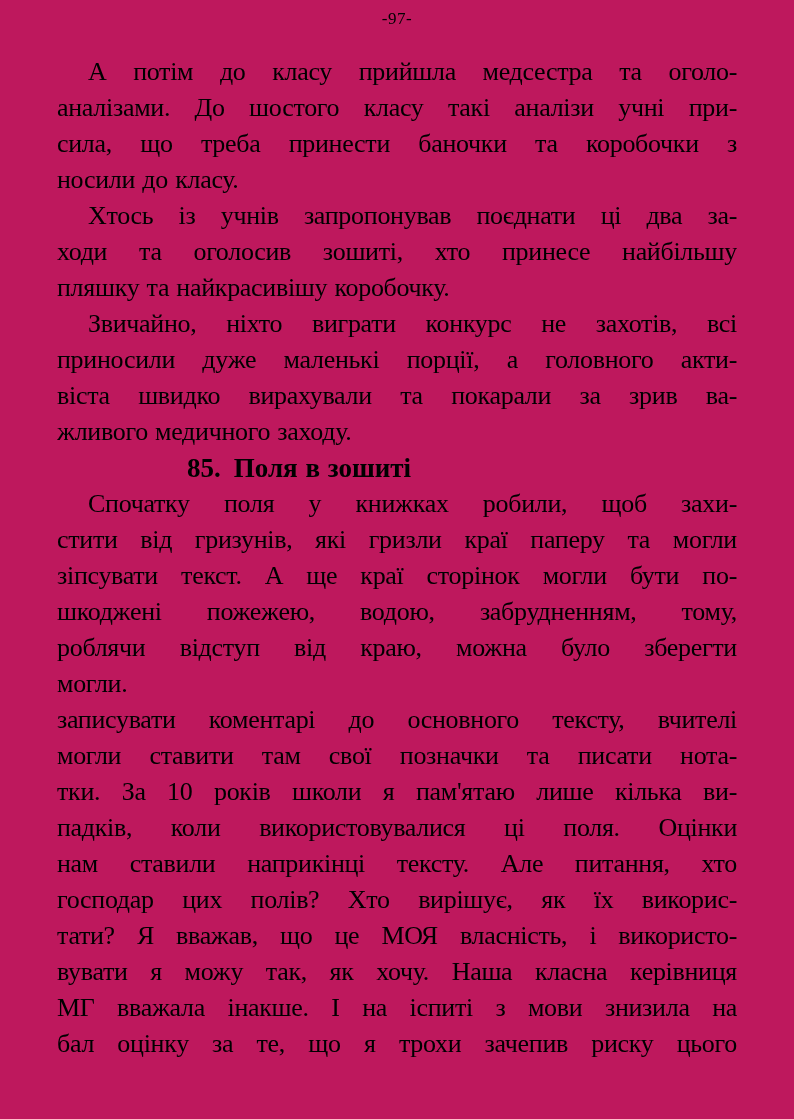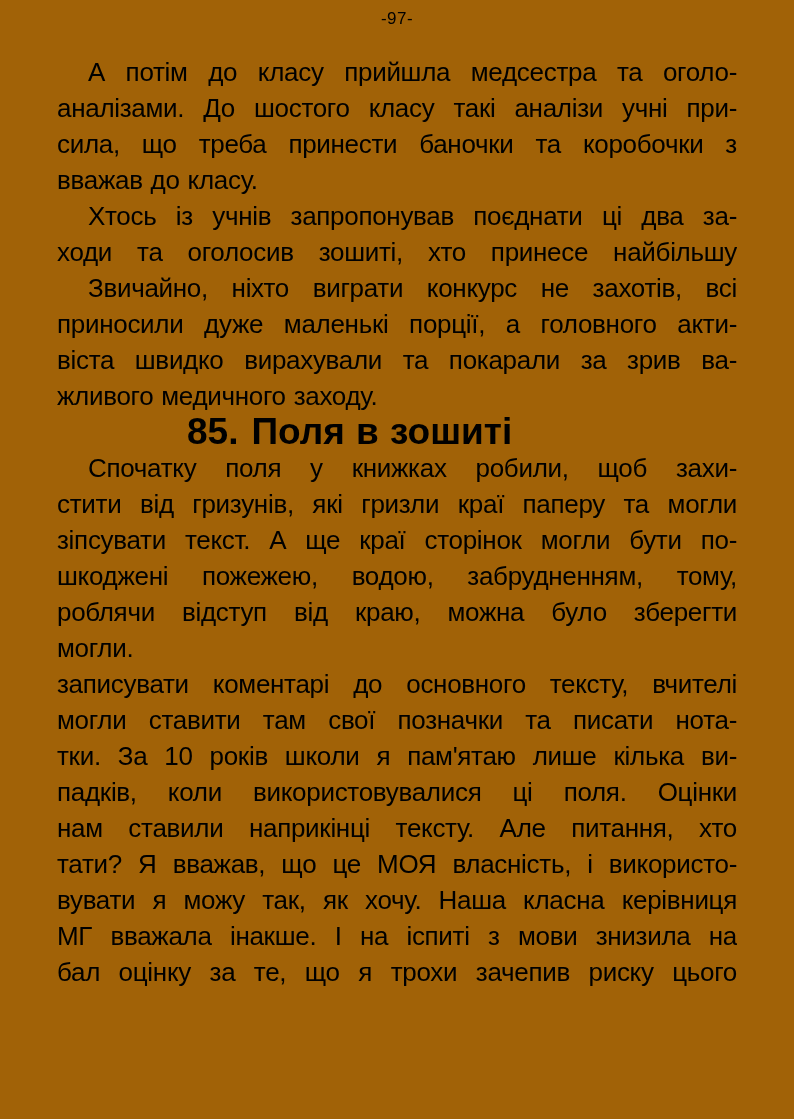--- a/index.html
+++ b/index.html
@@ -4,23 +4,23 @@
 <style>
   html, body {
     margin: 0;
     padding: 0;
     background: #ffffff;
   }
   .page {
     position: relative;
     width: 794px;
     height: 1119px;
-    background: #a16207;
+    background: #be185d;
     color: #000000;
-    font-family: Liberation Sans, sans-serif;
+    font-family: Liberation Serif, serif;
     overflow: hidden;
     box-sizing: border-box;
   }
   .page-number {
     padding-top: 10px;
     height: 30px;
     text-align: center;
     font-size: 17px;
     line-height: 17px;
     letter-spacing: 0.5px;
@@ -48,43 +48,44 @@
     text-indent: 31px;
   }
   .line.last {
     text-align: left;
     text-align-last: left;
   }
   .heading {
     height: 36px;
     line-height: 36px;
     font-weight: bold;
-    font-size: 37px;
+    font-size: 27px;
     padding-left: 130px;
     letter-spacing: 0;
   }
   .heading .h-num {
     margin-right: 13px;
   }
 </style>
 </head>
 <body>
 
 <div class="page">
   <div class="page-number">-97-</div>
   <div class="content">
       <div class="para">
         <div class="line first">А потім до класу прийшла медсестра та оголо-</div>
         <div class="line">аналізами. До шостого класу такі аналізи учні при-</div>
         <div class="line">сила, що треба принести баночки та коробочки з</div>
-        <div class="line last">вважав до класу.</div>
+        <div class="line last">носили до класу.</div>
       </div>
       <div class="para">
         <div class="line first">Хтось із учнів запропонував поєднати ці два за-</div>
         <div class="line">ходи та оголосив зошиті, хто принесе найбільшу</div>
+        <div class="line last">пляшку та найкрасивішу коробочку.</div>
       </div>
       <div class="para">
         <div class="line first">Звичайно, ніхто виграти конкурс не захотів, всі</div>
         <div class="line">приносили дуже маленькі порції, а головного акти-</div>
         <div class="line">віста швидко вирахували та покарали за зрив ва-</div>
         <div class="line last">жливого медичного заходу.</div>
       </div>
       <div class="heading"><span class="h-num">85.</span><span>Поля в зошиті</span></div>
       <div class="para">
         <div class="line first">Спочатку поля у книжках робили, щоб захи-</div>
@@ -93,19 +94,20 @@
         <div class="line">шкоджені пожежею, водою, забрудненням, тому,</div>
         <div class="line">роблячи відступ від краю, можна було зберегти</div>
         <div class="line last">могли.</div>
       </div>
       <div class="para">
         <div class="line">записувати коментарі до основного тексту, вчителі</div>
         <div class="line">могли ставити там свої позначки та писати нота-</div>
         <div class="line">тки. За 10 років школи я пам'ятаю лише кілька ви-</div>
         <div class="line">падків, коли використовувалися ці поля. Оцінки</div>
         <div class="line">нам ставили наприкінці тексту. Але питання, хто</div>
+        <div class="line">господар цих полів? Хто вирішує, як їх викорис-</div>
         <div class="line">тати? Я вважав, що це МОЯ власність, і використо-</div>
         <div class="line">вувати я можу так, як хочу. Наша класна керівниця</div>
         <div class="line">МГ вважала інакше. І на іспиті з мови знизила на</div>
         <div class="line">бал оцінку за те, що я трохи зачепив риску цього</div>
       </div>
     </div>
 </div>
 
 </body></html>

